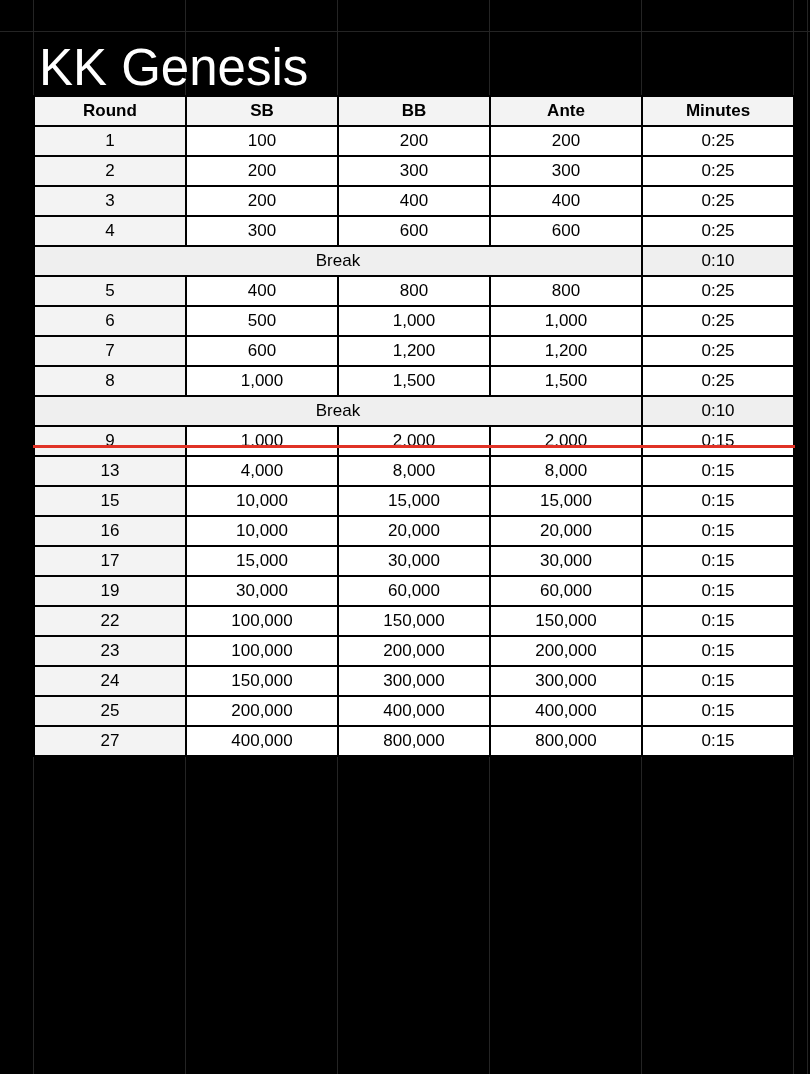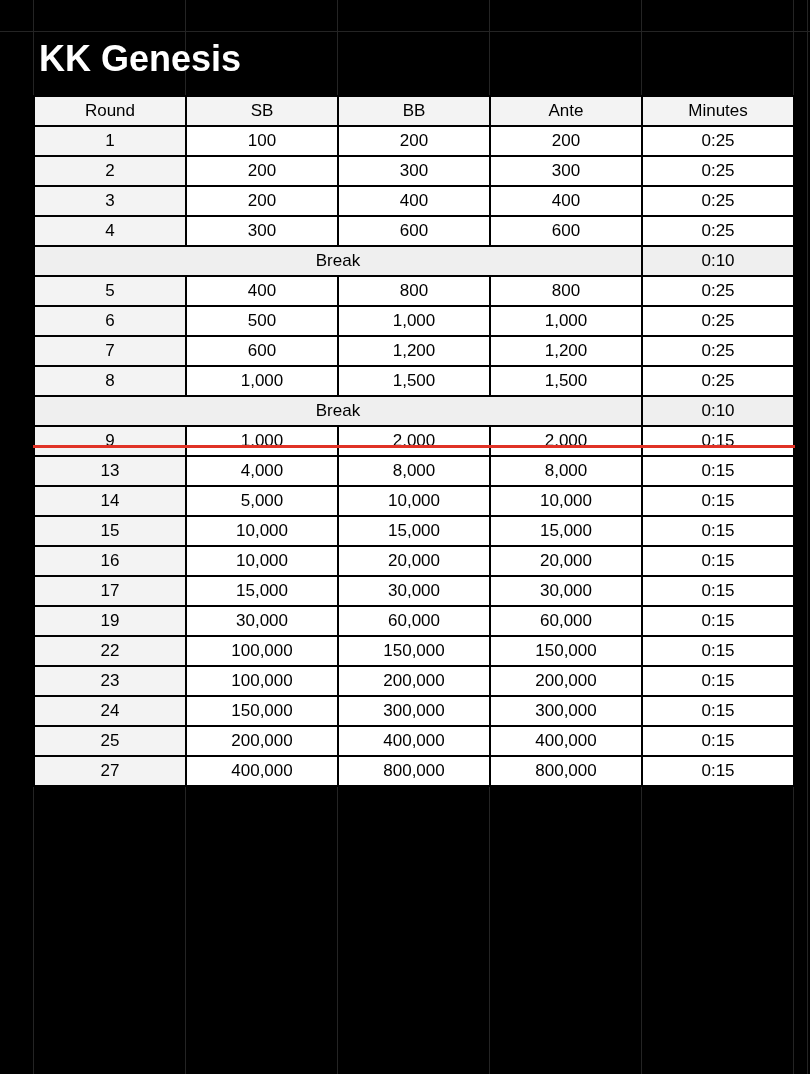--- a/index.html
+++ b/index.html
@@ -15,22 +15,22 @@
     background: #242424;
   }
   .gridline-h {
     position: absolute; left: 0; right: 0; height: 1px;
     background: #242424;
   }
   .sheet-title {
     position: absolute;
     left: 39px; top: 38px;
     color: var(--title-color, #ffffff);
-    font-size: 36px;
-    font-weight: bold;
+    font-size: 51px;
+    font-weight: normal;
     letter-spacing: 0px;
     white-space: nowrap;
   }
   table.blinds {
     position: absolute;
     left: 33px; top: 95px;
     width: 760px;
     border-collapse: collapse;
     table-layout: fixed;
     background: var(--cell-fill, #ffffff);
@@ -40,21 +40,21 @@
     height: 28px;
     padding: 0;
     text-align: center;
     vertical-align: middle;
     font-size: 17px;
     font-weight: normal;
     color: #000000;
     overflow: hidden;
     white-space: nowrap;
   }
-  table.blinds th { background: var(--header-fill, #f3f3f3); }
+  table.blinds th { background: var(--header-fill, #f3f3f3); font-weight: bold; }
   td.round-cell   { background: var(--round-fill, #f3f3f3); }
   td.value-cell   { background: var(--cell-fill, #ffffff); }
   td.break-cell, td.break-minutes { background: var(--break-fill, #efefef); }
   .red-line {
     position: absolute;
     left: 33px;
     width: 762px;
     height: 3px;
     background: var(--red-line, #e03226);
     z-index: 5;
@@ -166,27 +166,20 @@
         <td class="value-cell">0:15</td>
       </tr>
       <tr>
         <td class="round-cell">13</td>
         <td class="value-cell">4,000</td>
         <td class="value-cell">8,000</td>
         <td class="value-cell">8,000</td>
         <td class="value-cell">0:15</td>
       </tr>
       <tr>
-        <td class="round-cell">14</td>
-        <td class="value-cell">5,000</td>
-        <td class="value-cell">10,000</td>
-        <td class="value-cell">10,000</td>
-        <td class="value-cell">0:15</td>
-      </tr>
-      <tr>
         <td class="round-cell">15</td>
         <td class="value-cell">10,000</td>
         <td class="value-cell">15,000</td>
         <td class="value-cell">15,000</td>
         <td class="value-cell">0:15</td>
       </tr>
       <tr>
         <td class="round-cell">16</td>
         <td class="value-cell">10,000</td>
         <td class="value-cell">20,000</td>

